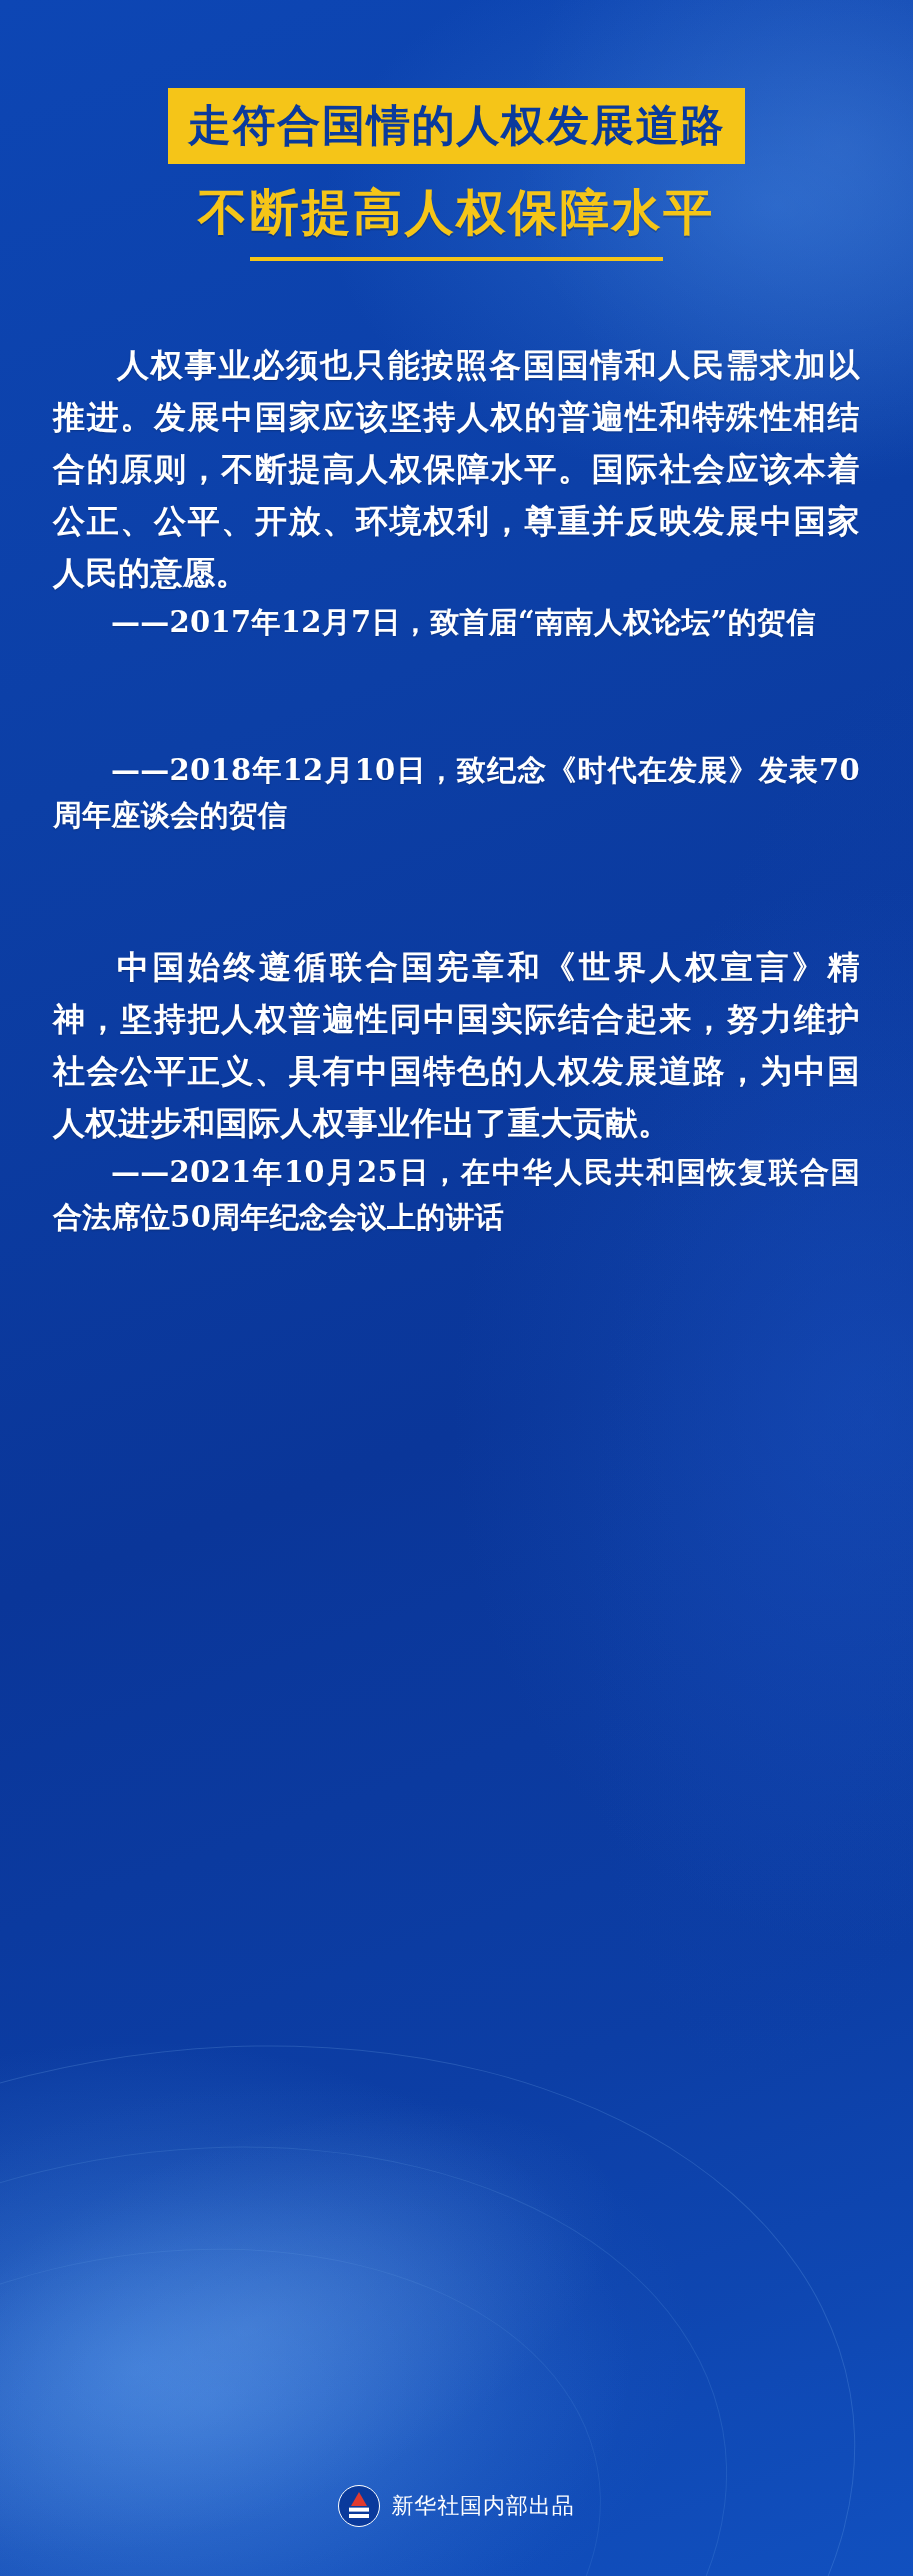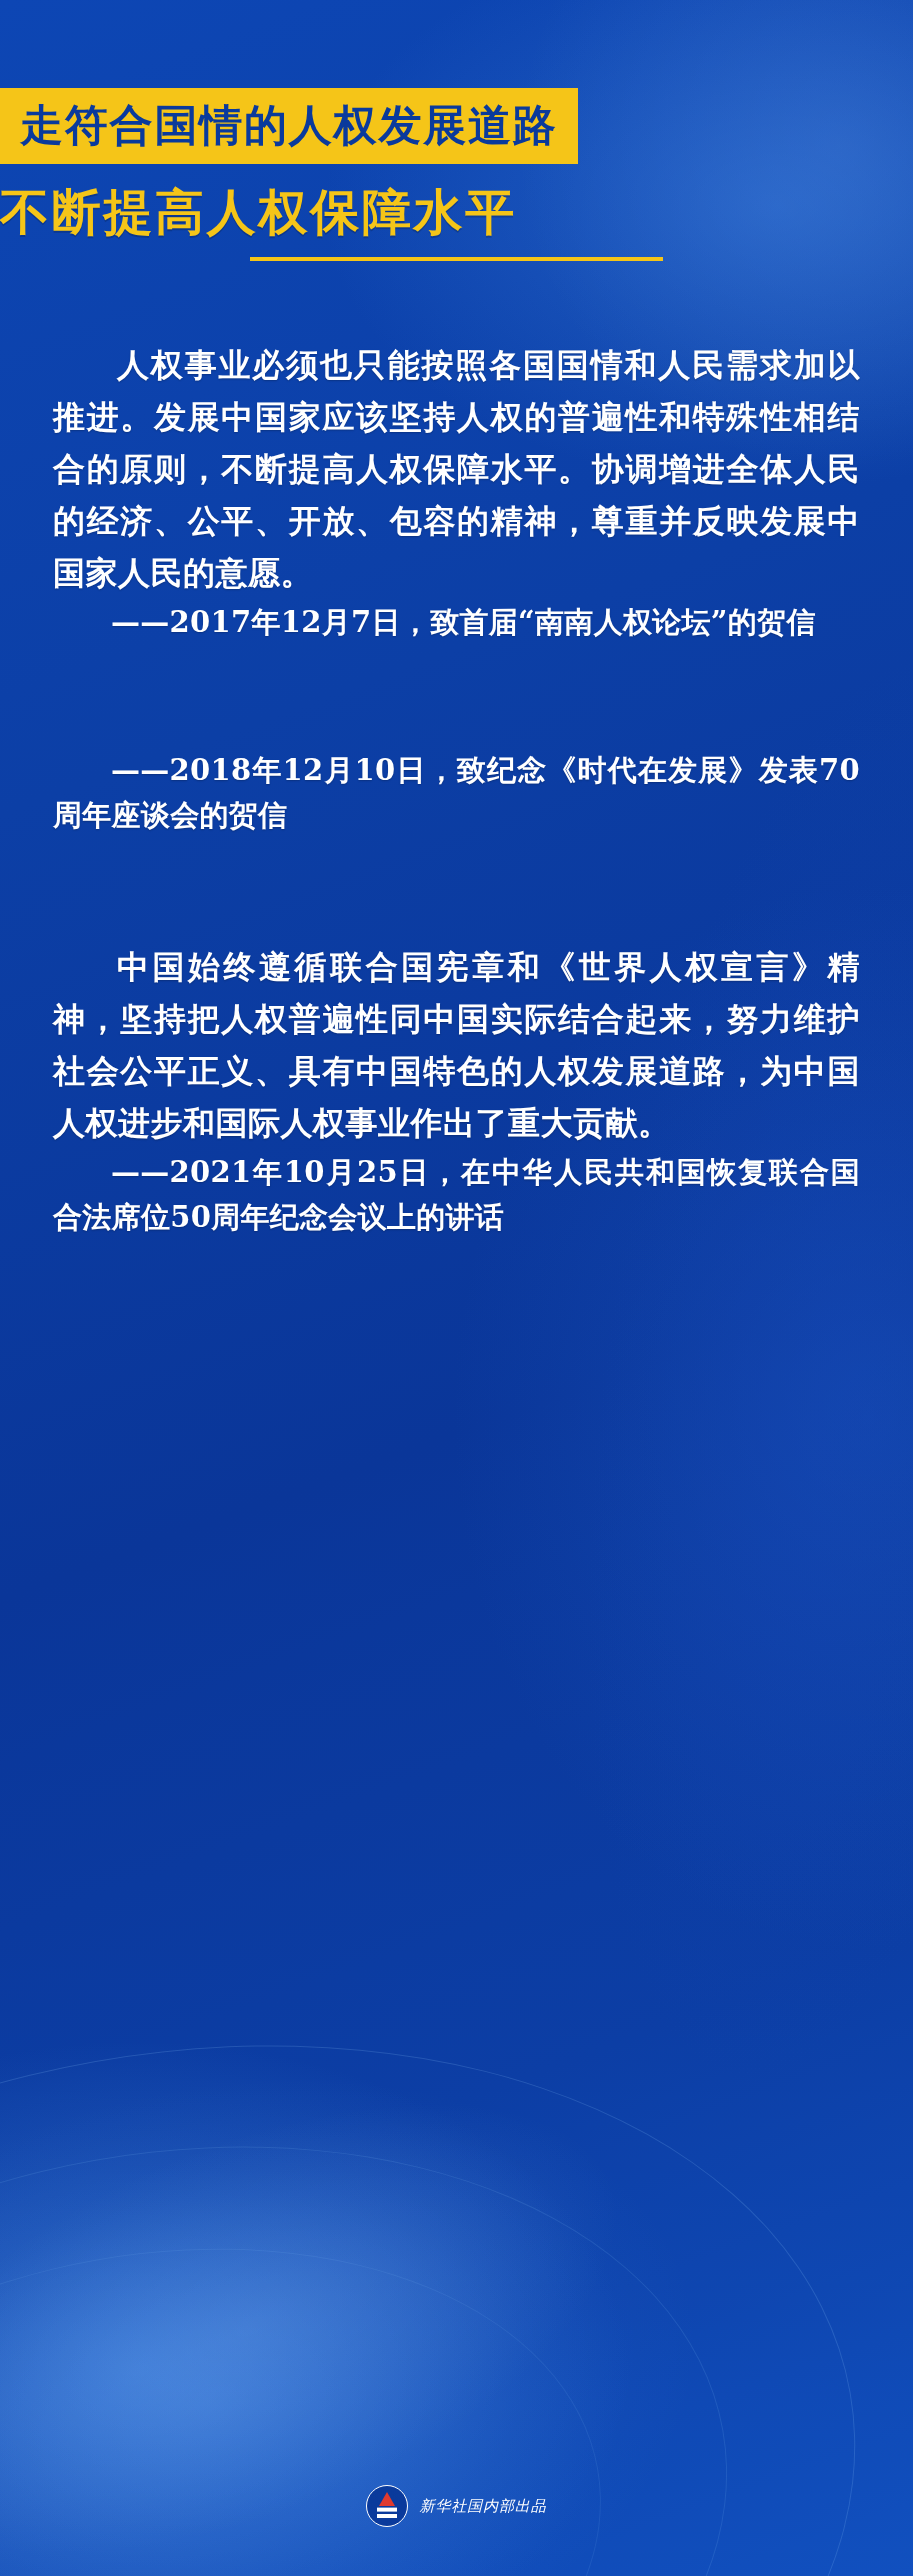--- a/index.html
+++ b/index.html
@@ -61,21 +61,21 @@
     pointer-events: none;
   }
   .arcline.a1 { width: 1370px; height: 913px; left: -511px; bottom: -393px; transform: rotate(-10deg); }
   .arcline.a2 { width: 1141px; height: 749px; left: -411px; bottom: -329px; transform: rotate(-10deg); border-color: rgba(150,205,255,0.13); }
   .arcline.a3 { width: 913px; height: 584px; left: -310px; bottom: -265px; transform: rotate(-10deg); border-color: rgba(150,205,255,0.10); }
 
   
   .header {
     position: relative;
     padding-top: 88px;
-    text-align: left;
+    text-align: center;
   }
   .title-band {
     display: inline-block;
     background: #f5c518;
     color: #0a3a9c;
     font-weight: bold;
     font-size: 43px;
     letter-spacing: 1.8px;
     line-height: 1;
     padding: 15.5px 20px 17.3px 20px;
@@ -171,24 +171,23 @@
     left: 50%;
     bottom: 8.2px;
     transform: translateX(-50%);
     width: 20px;
     height: 3.7px;
     background: #ffffff;
     box-shadow: 0 -6.4px 0 0 #ffffff;
   }
   .footer-text {
     color: #ffffff;
-    font-size: 15px;
+    font-size: 22px;
     letter-spacing: 0.9px;
     font-family: "DejaVu Sans", "Liberation Sans", sans-serif;
-    font-style: italic;
   }
 </style>
 </head>
 <body>
 
 <div class="poster">
 
   <div class="swirl s1"></div>
   <div class="swirl s2"></div>
   <div class="swirl s3"></div>
@@ -199,21 +198,21 @@
 
   <div class="header">
     <div class="title-band">走符合国情的人权发展道路</div>
     <div class="subtitle">不断提高人权保障水平</div>
     <div class="subtitle-rule"></div>
   </div>
 
   <div class="content">
 
     <div class="quote-block">
-      <div class="quote-body">人权事业必须也只能按照各国国情和人民需求加以推进。发展中国家应该坚持人权的普遍性和特殊性相结合的原则，不断提高人权保障水平。协调增进全体人民的经济、公平、开放、包容的精神，尊重并反映发展中国家人民的意愿。</div>
+      <div class="quote-body">人权事业必须也只能按照各国国情和人民需求加以推进。发展中国家应该坚持人权的普遍性和特殊性相结合的原则，不断提高人权保障水平。国际社会应该本着公正、公平、开放、环境权利，尊重并反映发展中国家人民的意愿。</div>
       <div class="quote-source">——2017年12月7日，致首届“南南人权论坛”的贺信</div>
     </div>
 
     <div class="gap-lg"></div>
 
     <div class="quote-block">
       <div class="quote-source">——2018年12月10日，致纪念《时代在发展》发表70周年座谈会的贺信</div>
     </div>
 
     <div class="gap-lg"></div>

